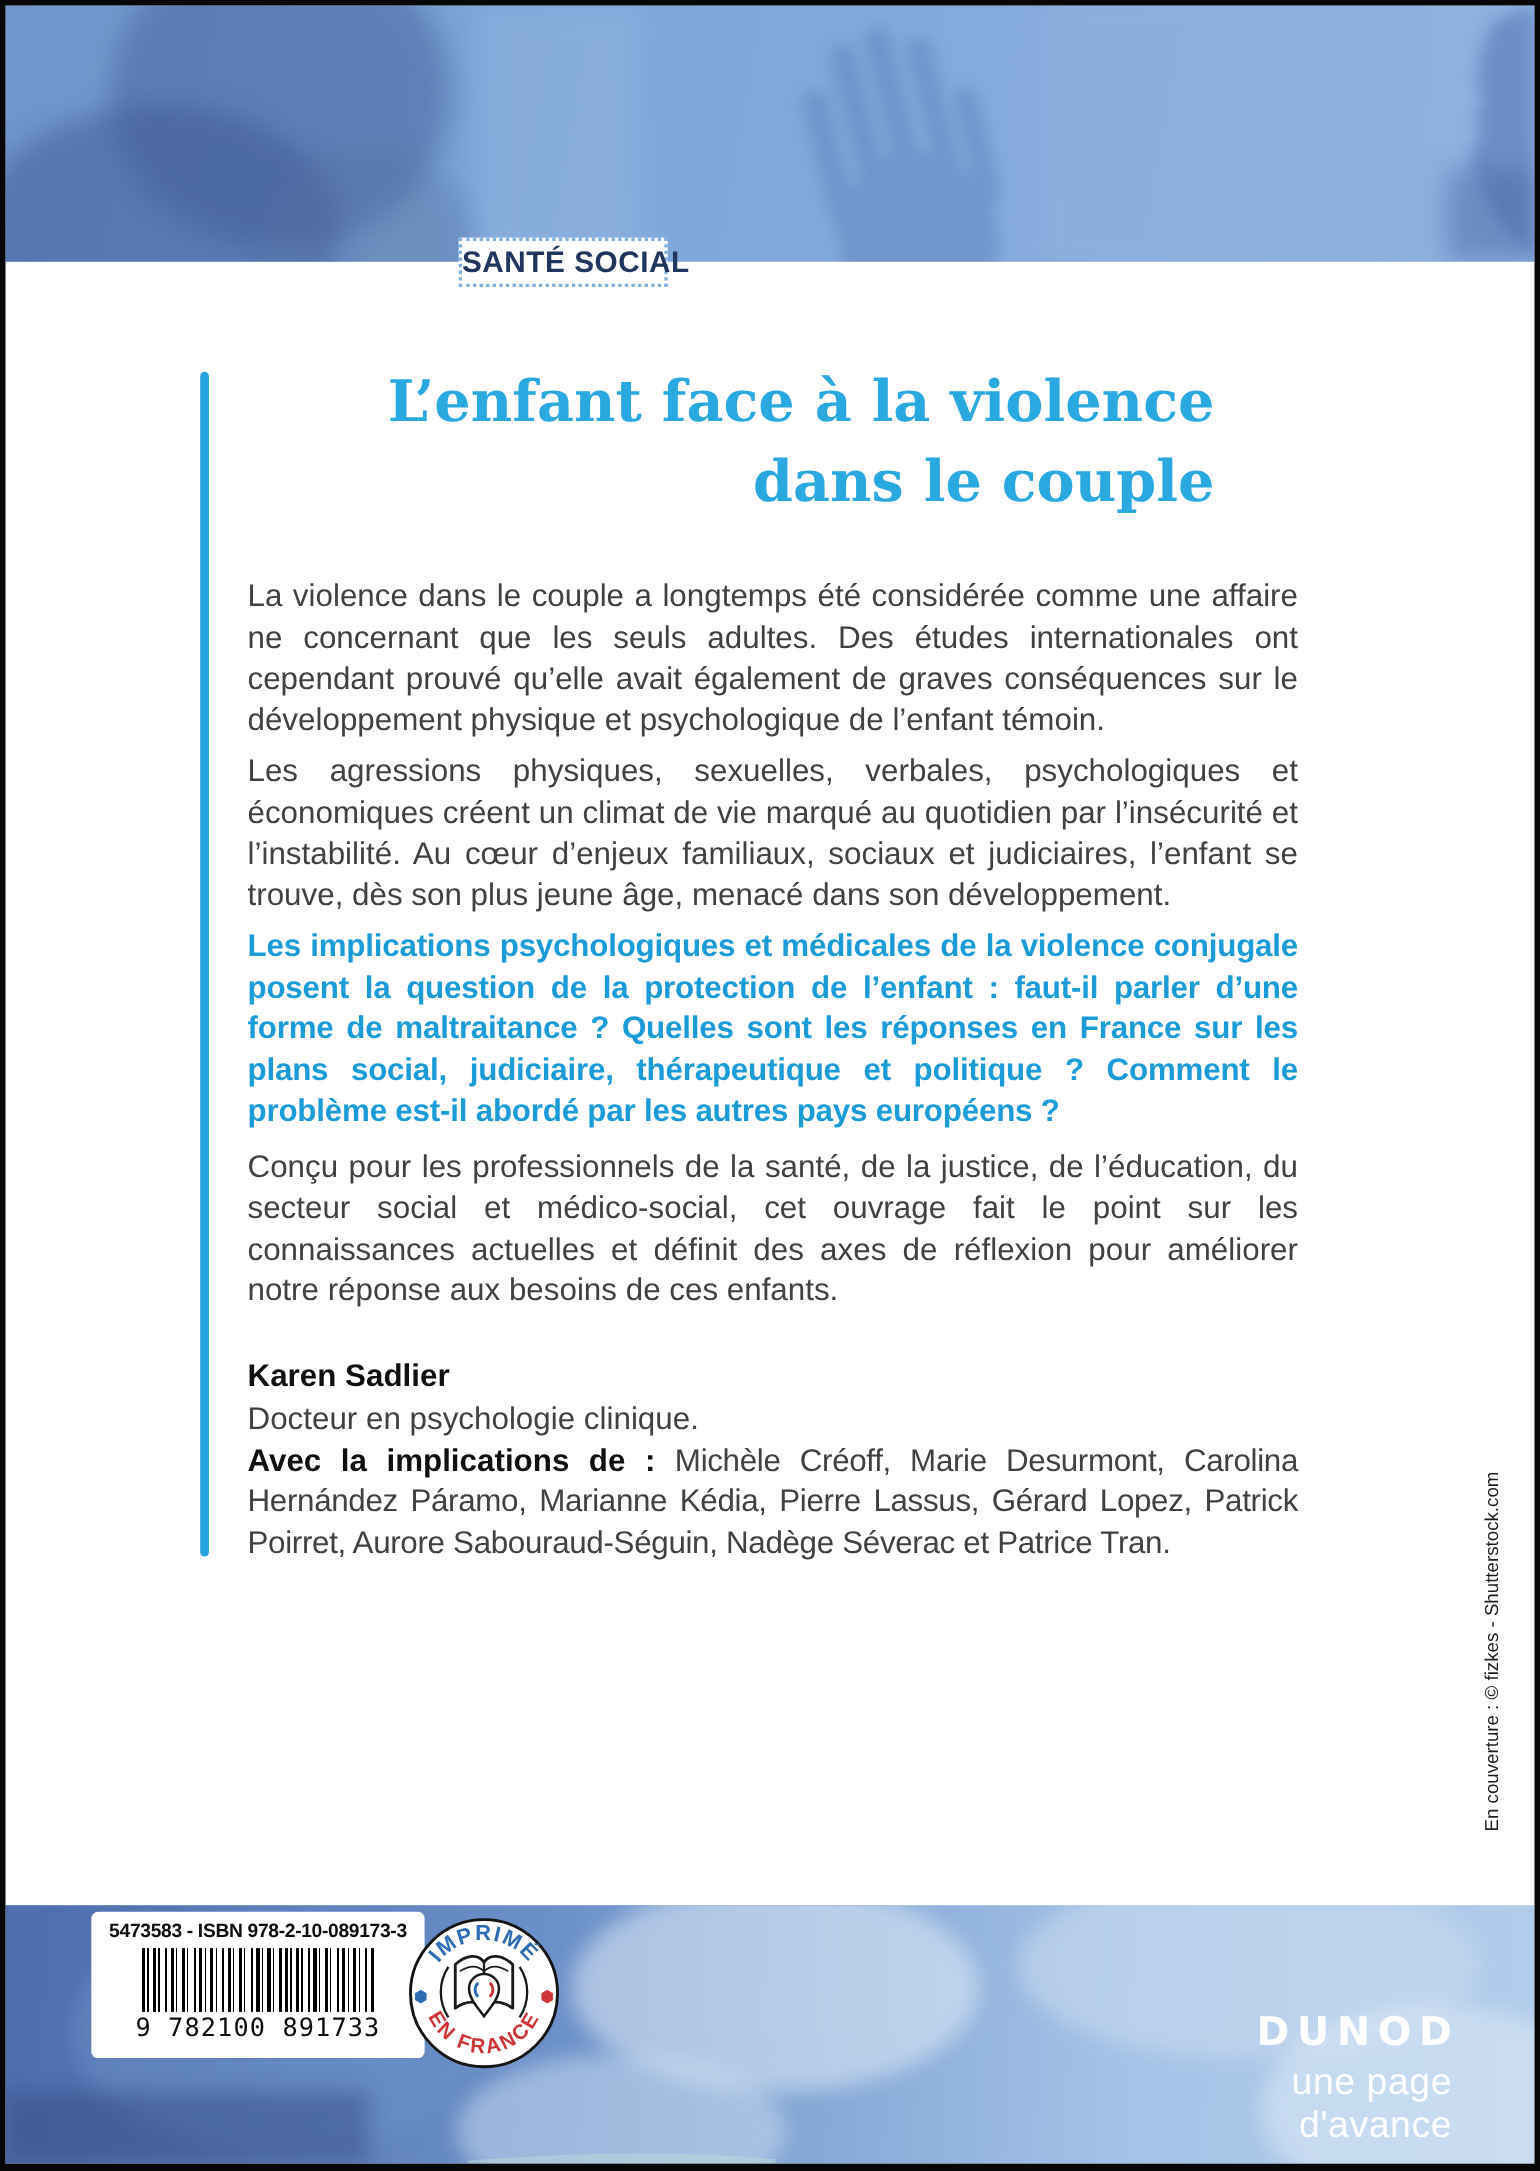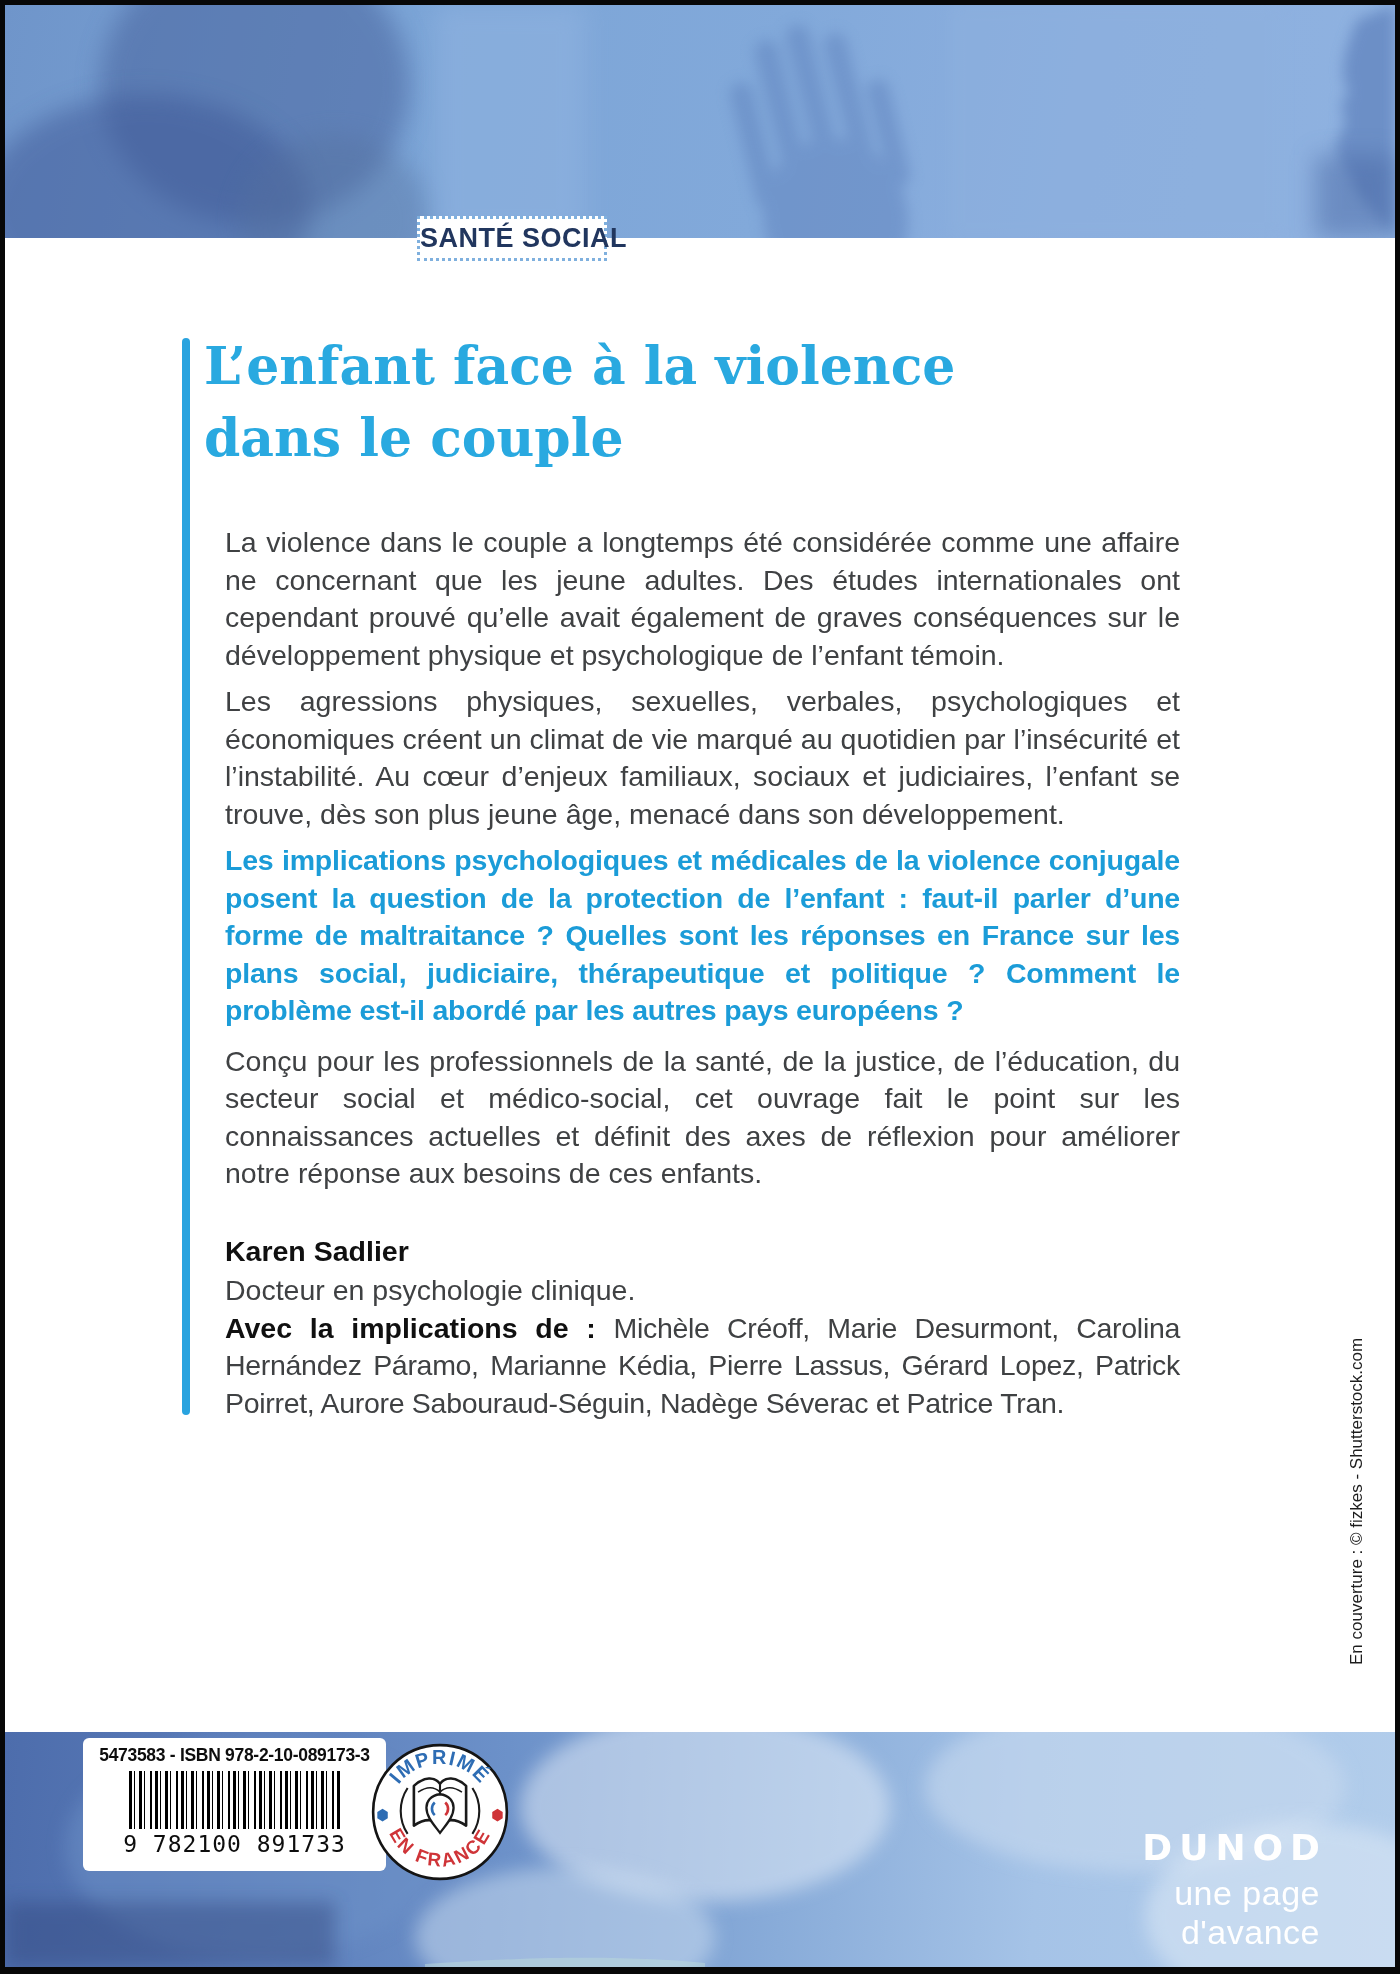--- a/index.html
+++ b/index.html
@@ -34,21 +34,21 @@
   }
 
   
   .accent-bar{
     position:absolute;left:182px;top:338px;width:8px;height:1077px;
     background:#29a3df;border-radius:5px;
   }
   .book-title{
     position:absolute;left:204px;top:330px;width:900px;
     font-family:"DejaVu Serif",serif;font-weight:700;
-    font-size:52px;line-height:72px;color:#29a9e0;
+    font-size:52px;line-height:72px;color:#29a9e0;text-align:right;
   }
   .book-title span{display:block;}
 
   
   .body-col{
     position:absolute;left:225px;top:524px;width:955px;
     font-size:28.5px;line-height:37.5px;color:#3f4143;
   }
   .body-col p{margin:0 0 9px 0;text-align:justify;}
   .body-col p.highlight{
@@ -160,21 +160,21 @@
     <span>SANTÉ SOCIAL</span>
   </div>
 
   <div class="accent-bar"></div>
   <h1 class="book-title" style="margin:0;">
     <span>L’enfant face à la violence</span>
     <span>dans le couple</span>
   </h1>
 
   <div class="body-col">
-    <p>La violence dans le couple a longtemps été considérée comme une affaire ne concernant que les jeune adultes. Des études internationales ont cependant prouvé qu’elle avait également de graves conséquences sur le développement physique et psychologique de l’enfant témoin.</p>
+    <p>La violence dans le couple a longtemps été considérée comme une affaire ne concernant que les seuls adultes. Des études internationales ont cependant prouvé qu’elle avait également de graves conséquences sur le développement physique et psychologique de l’enfant témoin.</p>
     <p>Les agressions physiques, sexuelles, verbales, psychologiques et économiques créent un climat de vie marqué au quotidien par l’insécurité et l’instabilité. Au cœur d’enjeux familiaux, sociaux et judiciaires, l’enfant se trouve, dès son plus jeune âge, menacé dans son développement.</p>
     <p class="highlight">Les implications psychologiques et médicales de la violence conjugale posent la question de la protection de l’enfant : faut-il parler d’une forme de maltraitance ? Quelles sont les réponses en France sur les plans social, judiciaire, thérapeutique et politique ? Comment le problème est-il abordé par les autres pays européens ?</p>
     <p class="closing">Conçu pour les professionnels de la santé, de la justice, de l’éducation, du secteur social et médico-social, cet ouvrage fait le point sur les connaissances actuelles et définit des axes de réflexion pour améliorer notre réponse aux besoins de ces enfants.</p>
 
     <div class="author-name">Karen Sadlier</div>
     <div class="author-role">Docteur en psychologie clinique.</div>
 
     <p class="collab"><b>Avec la implications de : </b><span>Michèle Créoff, Marie Desurmont, Carolina Hernández Páramo, Marianne Kédia, Pierre Lassus, Gérard Lopez, Patrick Poirret, Aurore Sabouraud-Séguin, Nadège Séverac et Patrice Tran.</span></p>
   </div>
 

